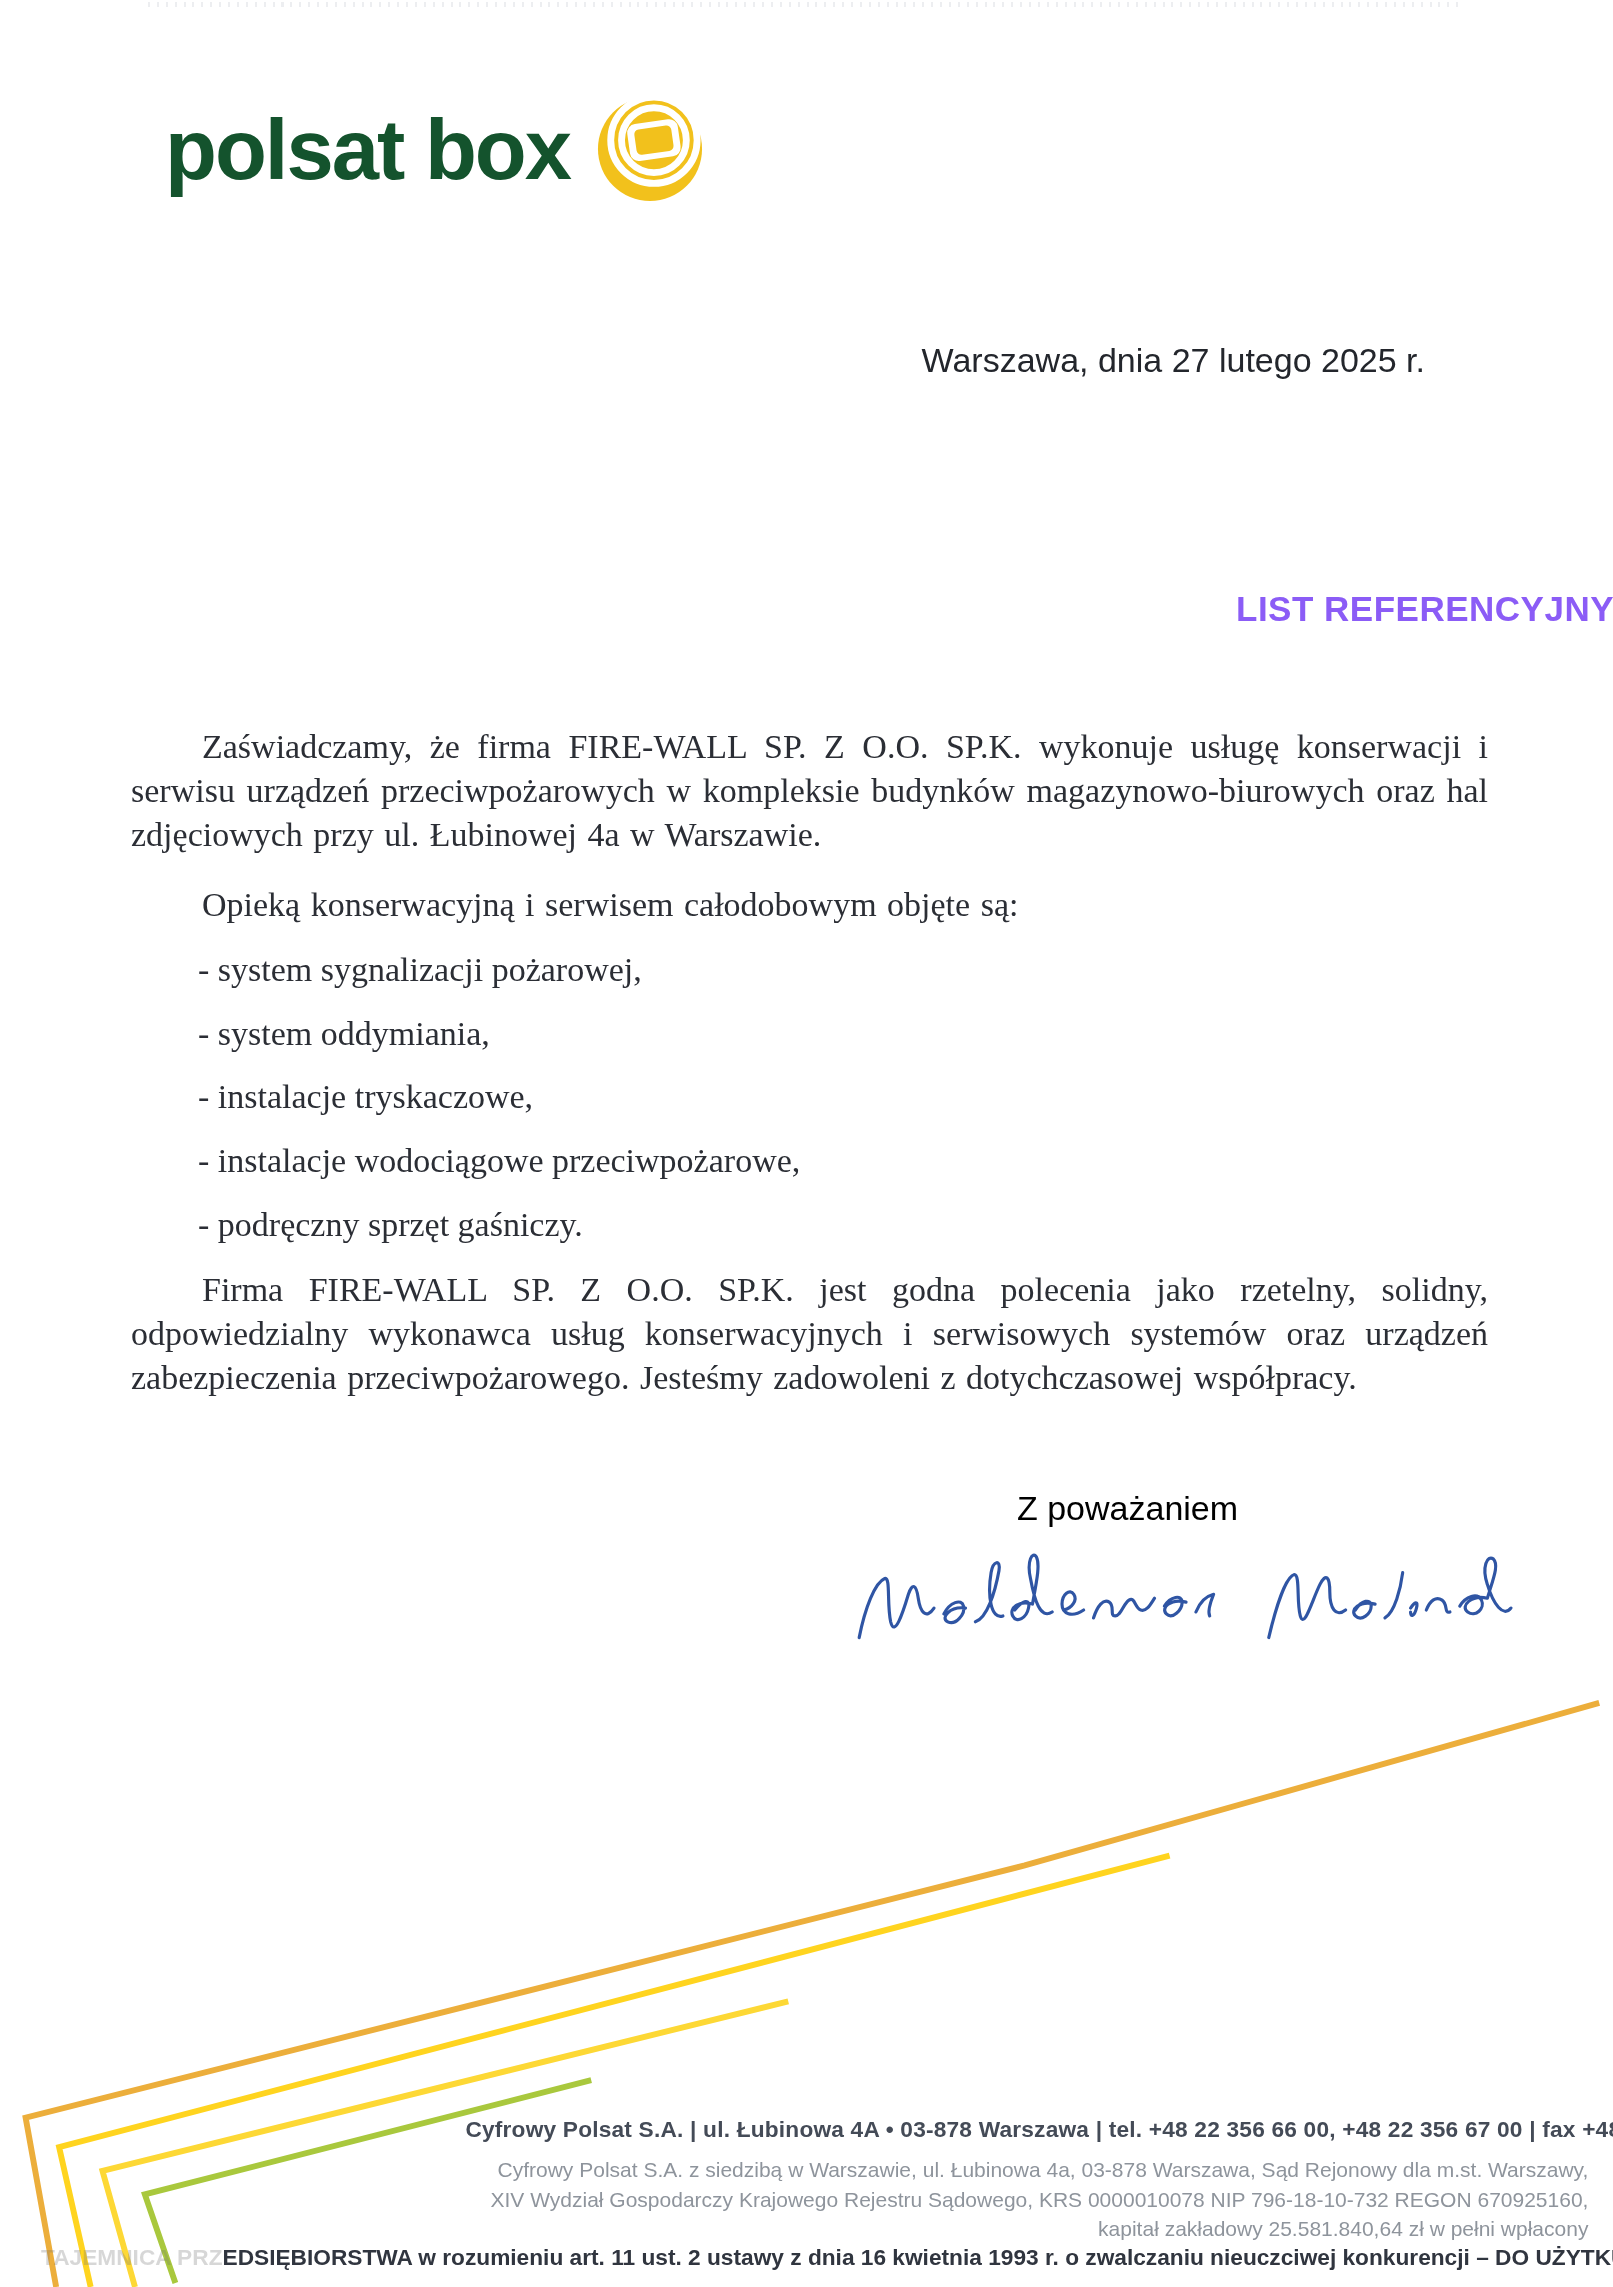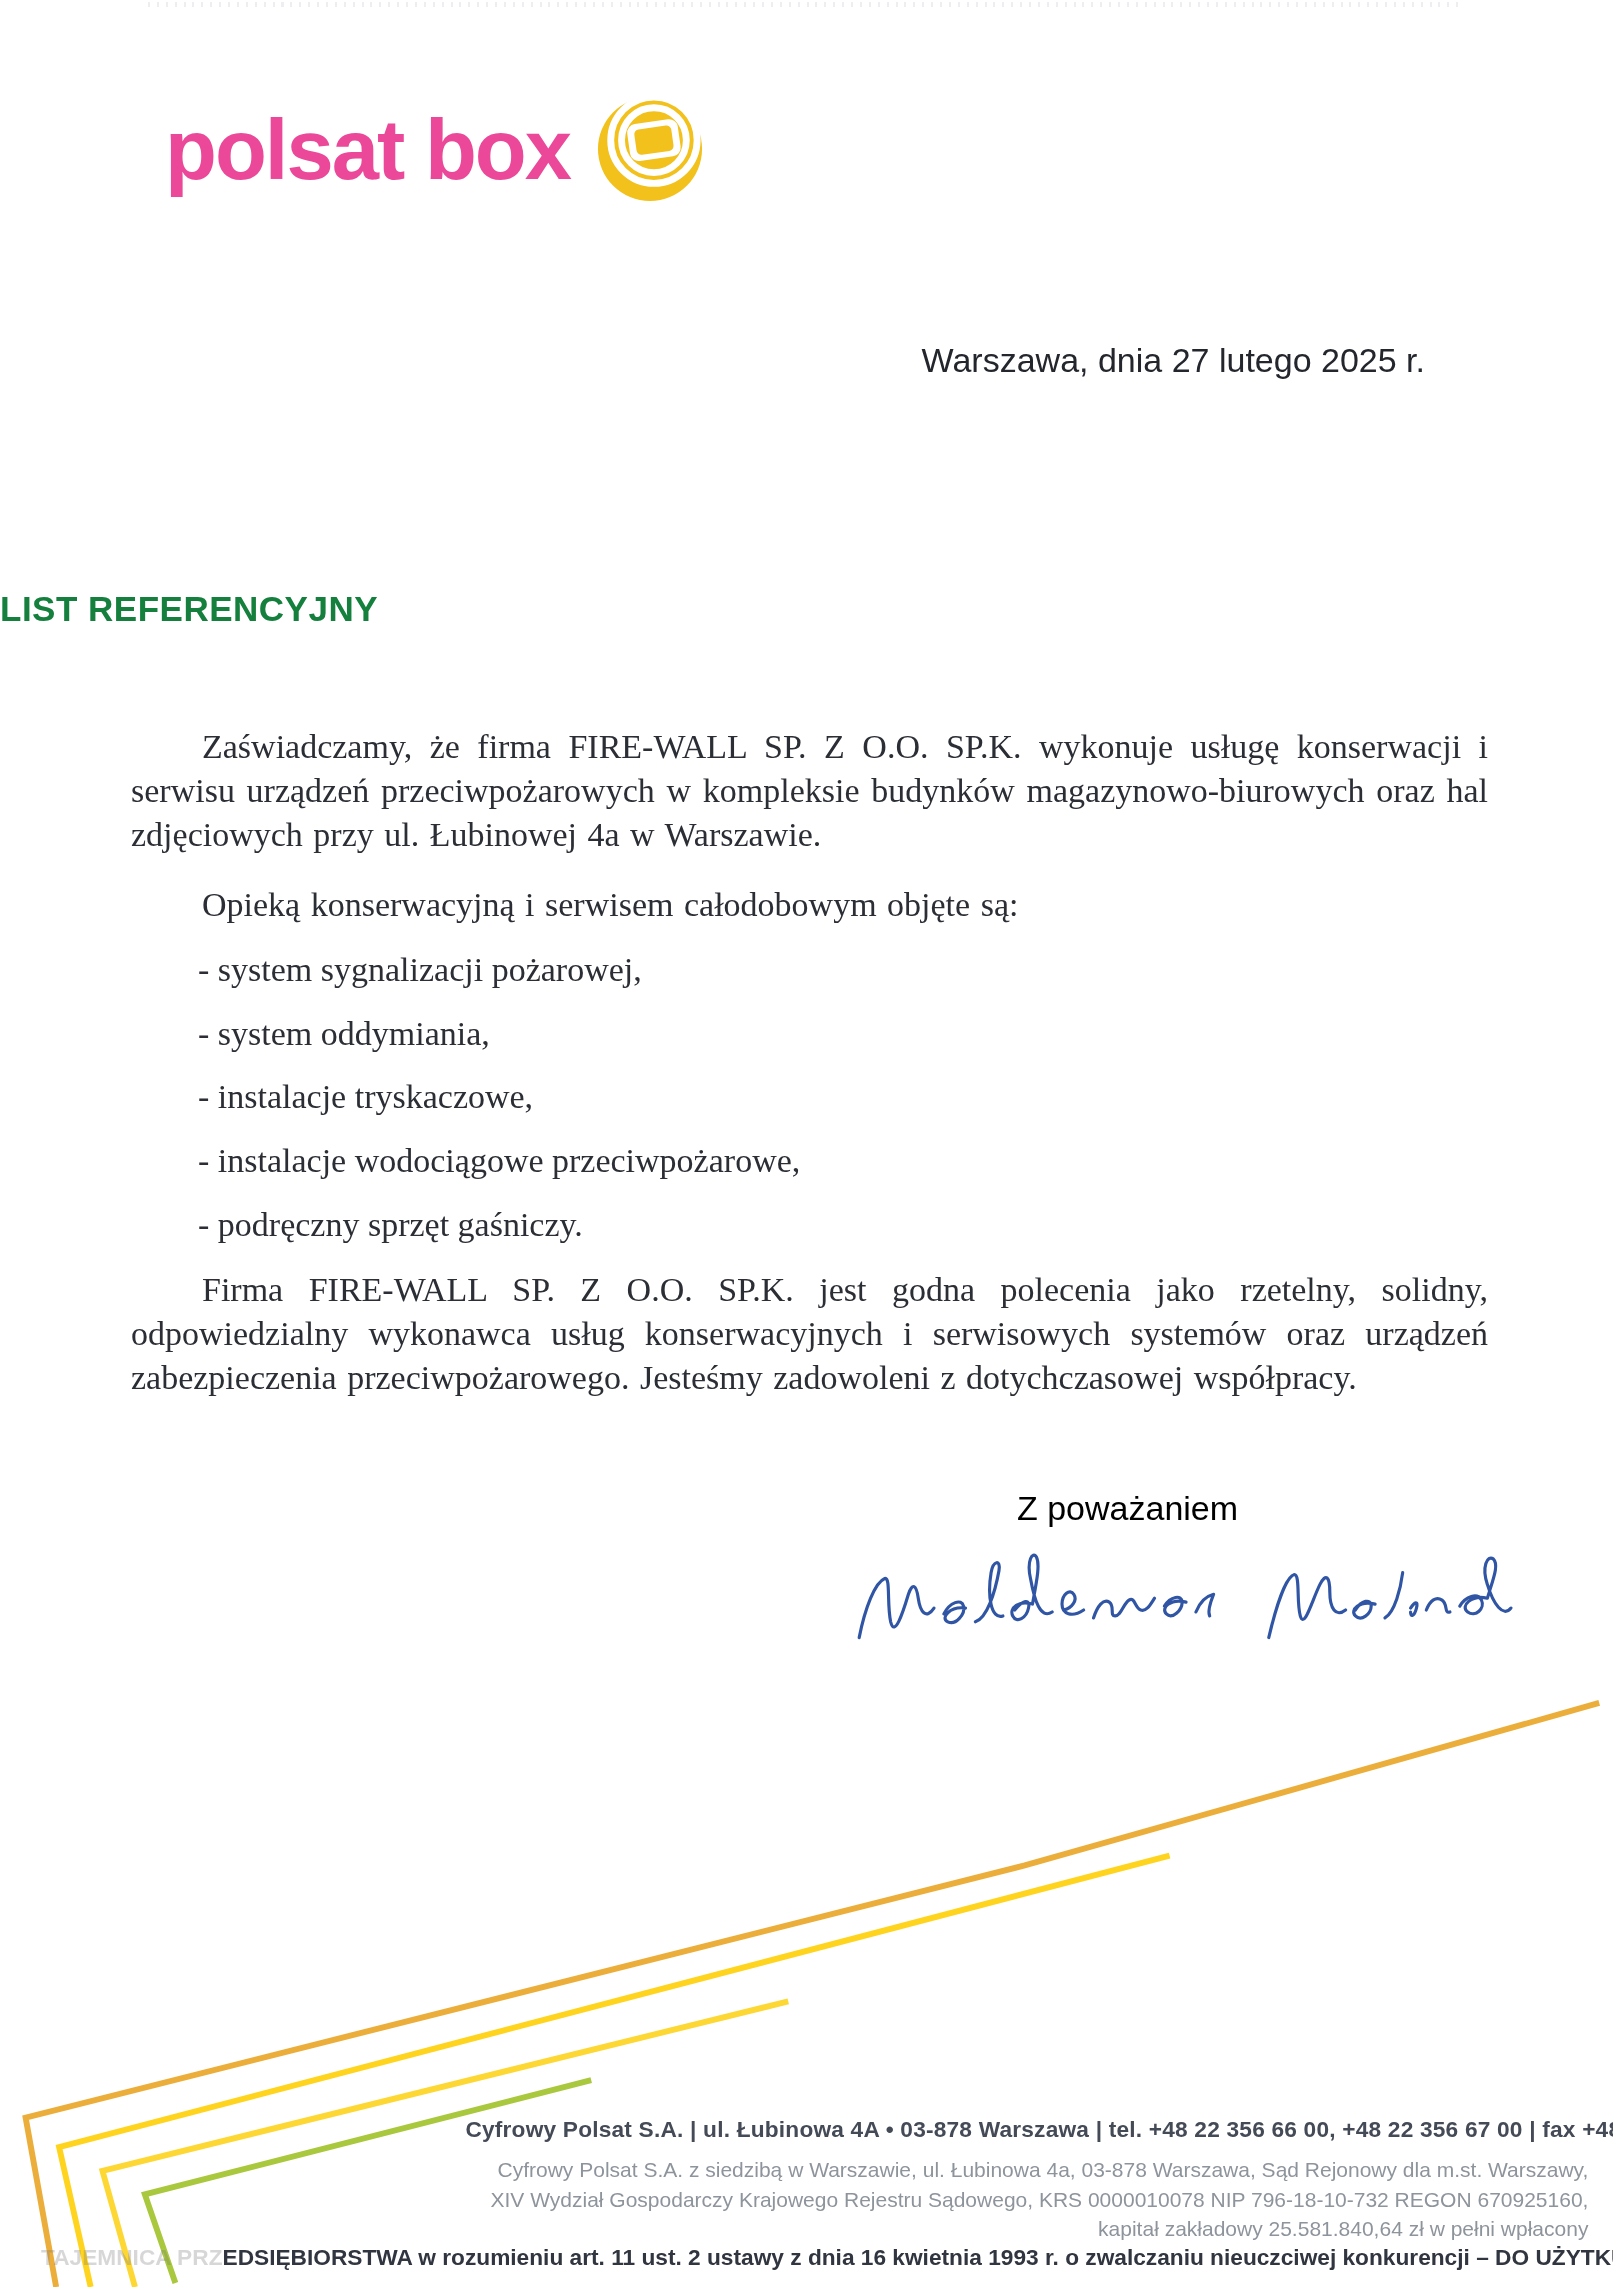--- a/index.html
+++ b/index.html
@@ -17,30 +17,30 @@
     position:absolute;top:2px;left:148px;width:1310px;height:4.9px;
     background:repeating-linear-gradient(90deg,rgba(110,120,140,.28) 0 2px,transparent 2px 8.9px);
     opacity:.45;
   }
   .logo{
     position:absolute;top:95px;left:165px;
     display:flex;align-items:center;gap:25.6px;
   }
   .logo-text{
     font-size:85px;font-weight:700;letter-spacing:-2px;
-    color:#ec4899;line-height:1;
+    color:#14532d;line-height:1;
   }
   .logo-globe{width:108px;height:108px;display:block;}
   .date-line{
     position:absolute;top:341px;right:189px;
     font-size:34px;color:#23262c;
   }
   .title{
     position:absolute;top:589px;left:0;width:1614px;
-    text-align:left;font-size:35px;font-weight:700;color:#15803d;
+    text-align:right;font-size:35px;font-weight:700;color:#8b5cf6;
     letter-spacing:0.5px;
   }
   .body-text{position:absolute;left:131px;width:1357px;font-family:Liberation Serif, serif;}
   .para{
     margin:0;
     font-size:34px;line-height:44px;
     text-align:justify;text-indent:71px;
     word-spacing:2px;color:#2b2e35;
   }
   .p1{top:725px;}

